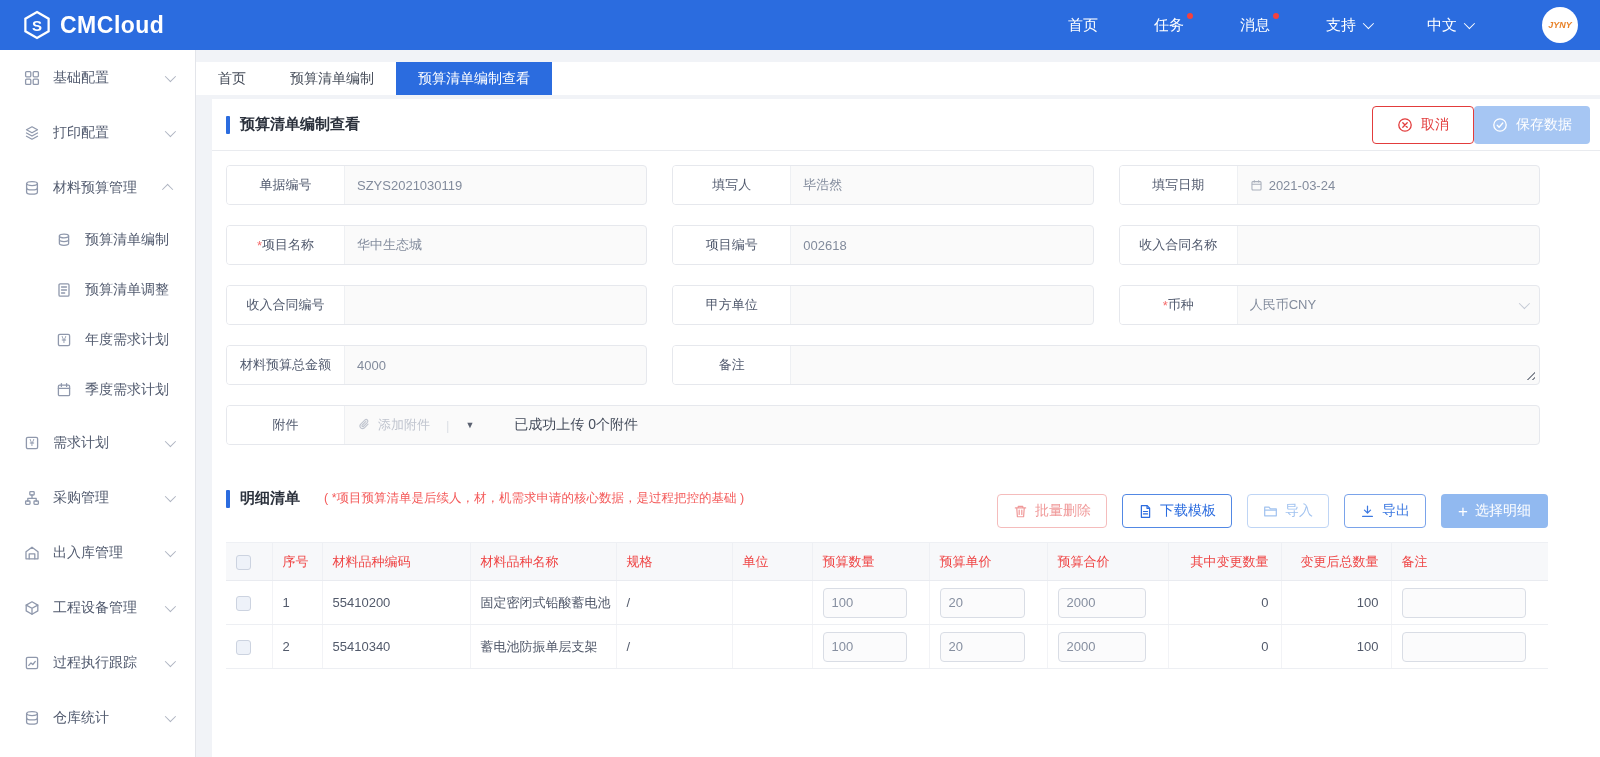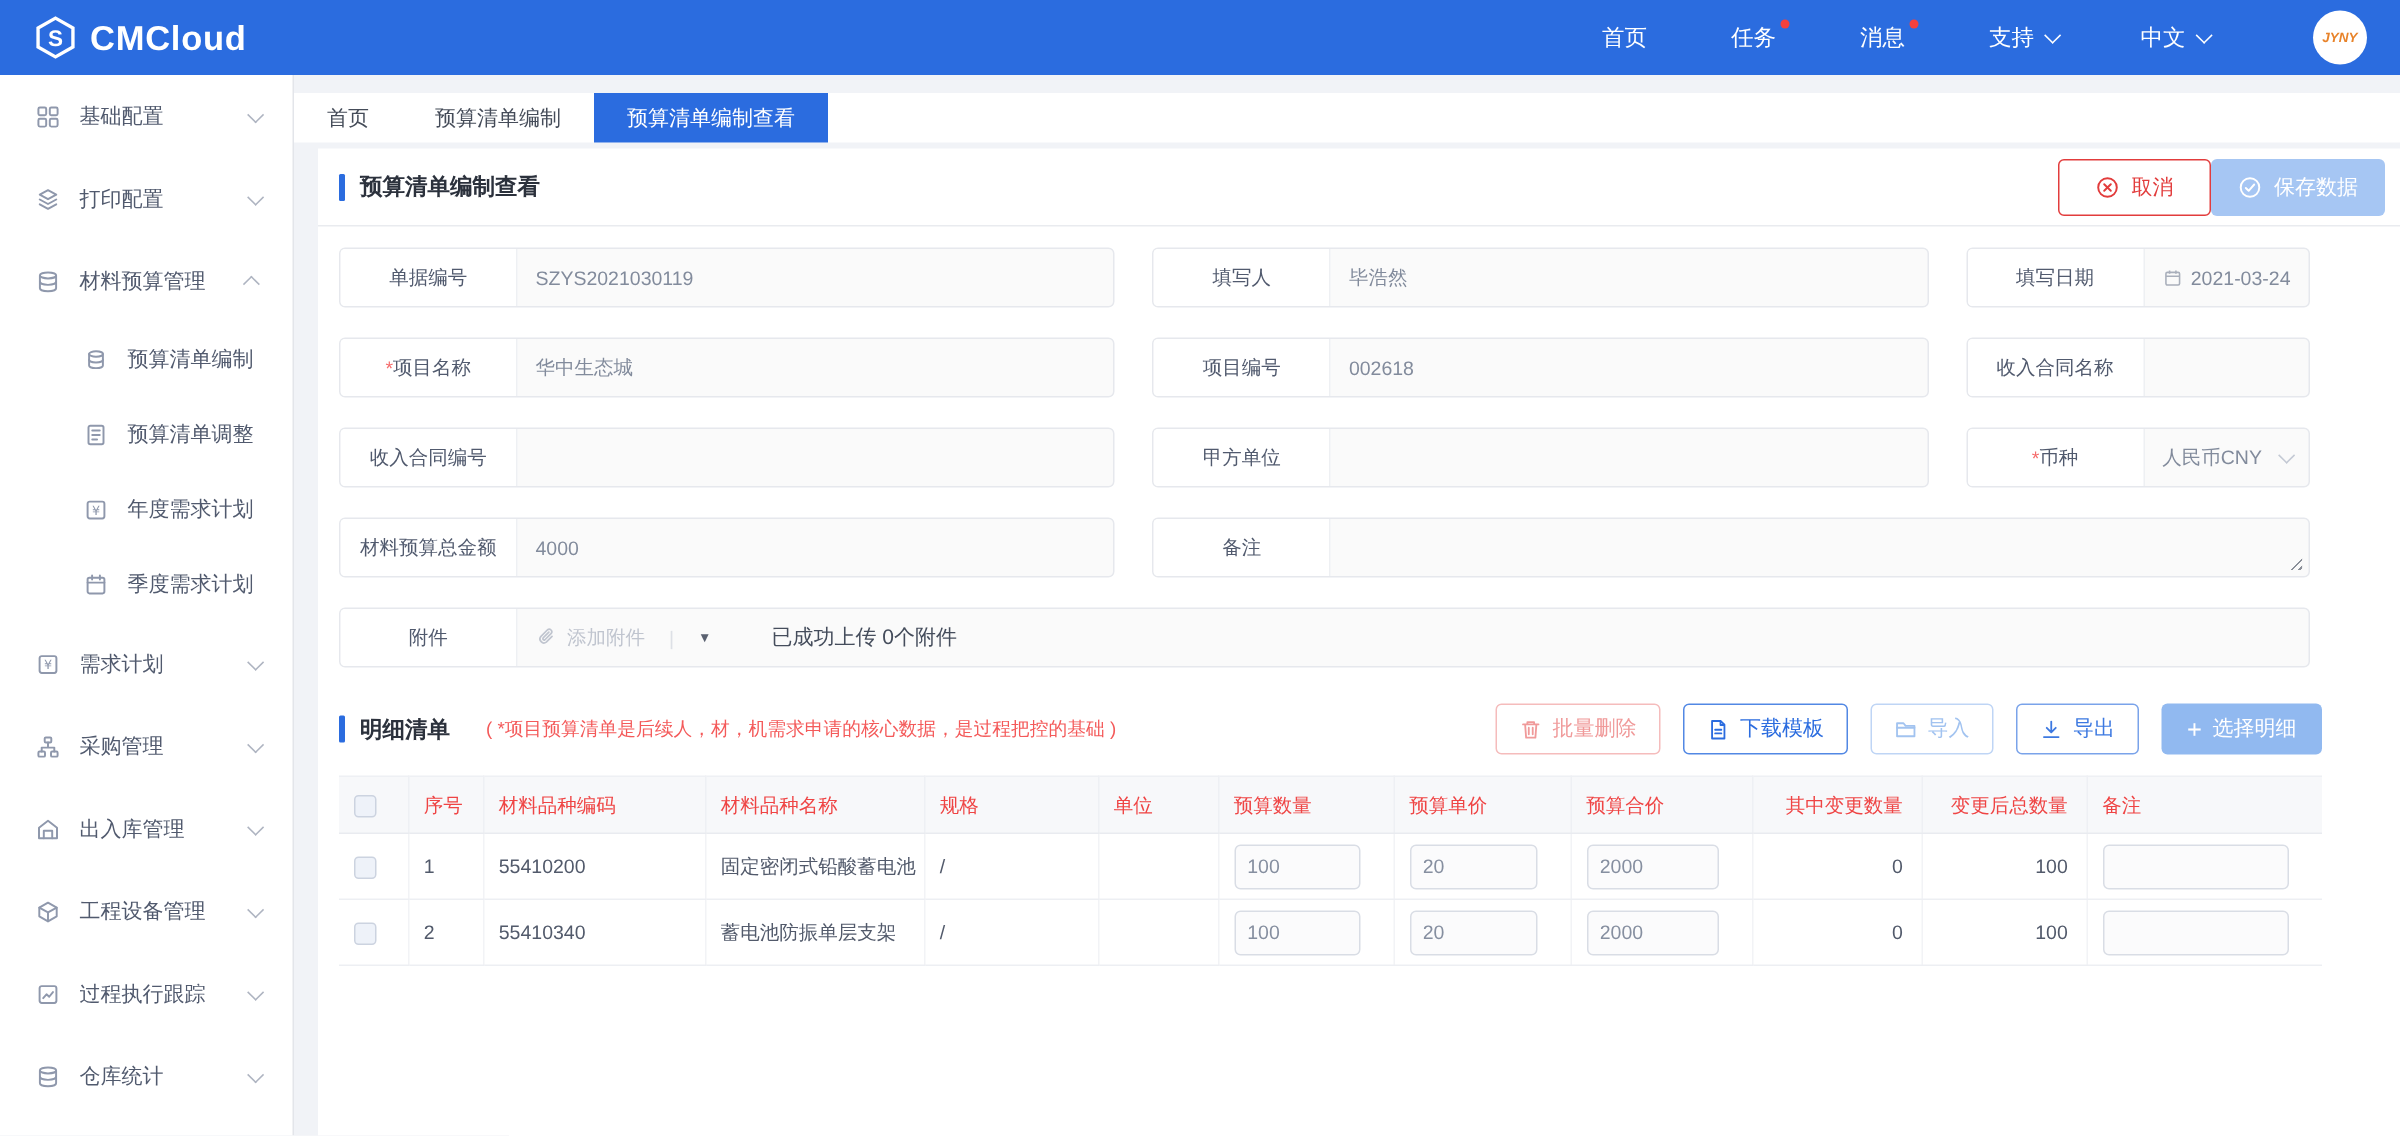--- a/index.html
+++ b/index.html
@@ -38,21 +38,21 @@
   .card { background:#fff; margin-left:16px; margin-top:4px; flex:1; overflow:hidden; display:flex; flex-direction:column; }
   .titlebar { height:52px; display:flex; align-items:center; padding:0 10px 0 14px; border-bottom:1px solid #e9ebef; flex:none; }
   .bluebar { width:4px; height:18px; background:#2b6cdf; border-radius:1px; margin-right:10px; }
   .page-title { font-size:15px; font-weight:bold; color:#2b313c; }
   .titlebar .btns { margin-left:auto; display:flex; }
   .btn { display:inline-flex; align-items:center; gap:8px; border-radius:4px; font-size:14px; cursor:pointer; border:1px solid transparent; background:#fff; }
   .btn-cancel { color:#e23c3c; border-color:#e23c3c; padding:9px 24px; }
   .btn-save { background:#a6c6f3; color:#fff; padding:9px 18px; border:none; }
 
   
-  .formgrid { display:grid; grid-template-columns:repeat(2,1fr); column-gap:25px; row-gap:20px; padding:14px 60px 0 14px; flex:none; }
+  .formgrid { display:grid; grid-template-columns:repeat(3,1fr); column-gap:25px; row-gap:20px; padding:14px 60px 0 14px; flex:none; }
   .field { height:40px; border:1px solid #e6e8ed; border-radius:4px; display:flex; background:#fafafa; overflow:hidden; }
   .flabel { width:118px; flex:none; background:#fff; display:flex; align-items:center; justify-content:center;
     font-size:13px; color:#515a6e; border-right:1px solid #eef0f3; }
   .req::before { content:"* "; color:#f56c6c; }
   .fvalue { flex:1; display:flex; align-items:center; gap:6px; padding:0 12px; font-size:13px; color:#828b9c; position:relative; }
   .fvalue .selchev { margin-left:auto; color:#c3c9d4; }
   .span2 { grid-column:2 / 4; }
   .span3 { grid-column:1 / 4; }
   .resize-handle { position:absolute; right:4px; bottom:4px; width:11px; height:11px;
     background:repeating-linear-gradient(135deg,transparent 0 2.5px,#8a8f99 2.5px 3.6px);
@@ -60,21 +60,21 @@
   .attach-add { display:flex; align-items:center; gap:7px; color:#c0c5cf; font-size:13px; cursor:pointer; }
   .attach-sep { color:#dde0e6; margin:0 10px; }
   .attach-caret { font-size:9px; color:#5a6170; cursor:pointer; }
   .attach-status { margin-left:34px; color:#454d5c; font-size:14px; }
 
   
   .sectionbar { display:flex; align-items:center; padding:24px 52px 0 14px; flex:none; }
   .section-title { font-size:15px; font-weight:bold; color:#2b313c; }
   .section-note { font-size:12.5px; color:#f45a5a; margin-left:24px; }
   .sectionbar .btns { margin-left:auto; display:flex; gap:15px; }
-  .sbtn { height:34px; padding:0 15px; display:inline-flex; align-items:center; gap:7px; font-size:14px; border-radius:4px; border:1px solid; background:#fff; cursor:pointer; }
+  .sbtn { height:34px; padding:0 15px; display:inline-flex; align-items:center; gap:7px; font-size:14px; border-radius:4px; border:1px solid; background:#fff; cursor:pointer;margin-top:25px; }
   .sbtn svg { stroke:currentColor; fill:none; stroke-width:1.3; stroke-linecap:round; stroke-linejoin:round; }
   .sbtn-del { color:#f09a9a; border-color:#f5bcbc; }
   .sbtn-template { color:#2b6cdf; border-color:#5288e4; }
   .sbtn-import { color:#a2c3f0; border-color:#bfd5f5; }
   .sbtn-export { color:#3d79e1; border-color:#7aa3ea; }
   .sbtn-choose { background:#91b9f0; color:#fff; border:none; padding:0 17px; }
   .plus { font-size:17px; line-height:1; }
 
   
   .tablewrap { margin:14px 52px 0 14px; flex:none; }

